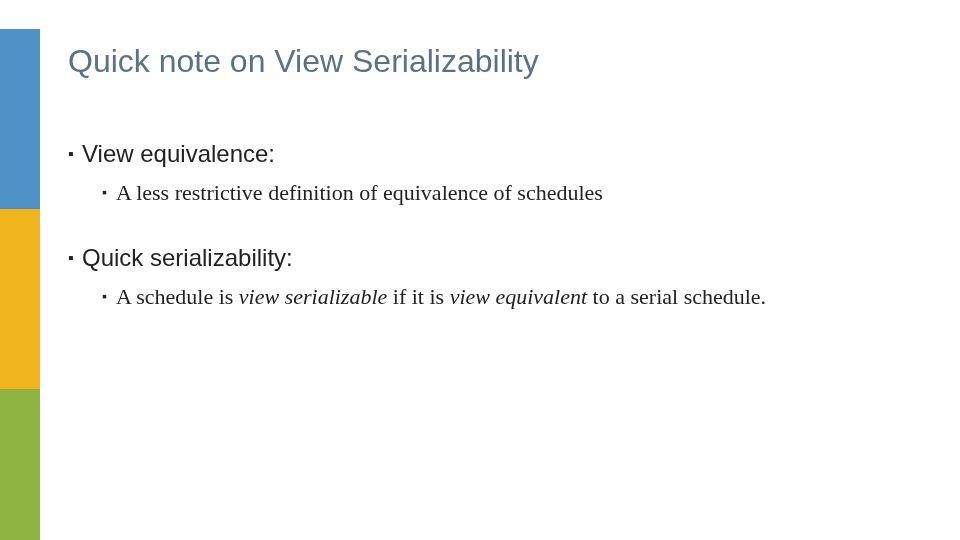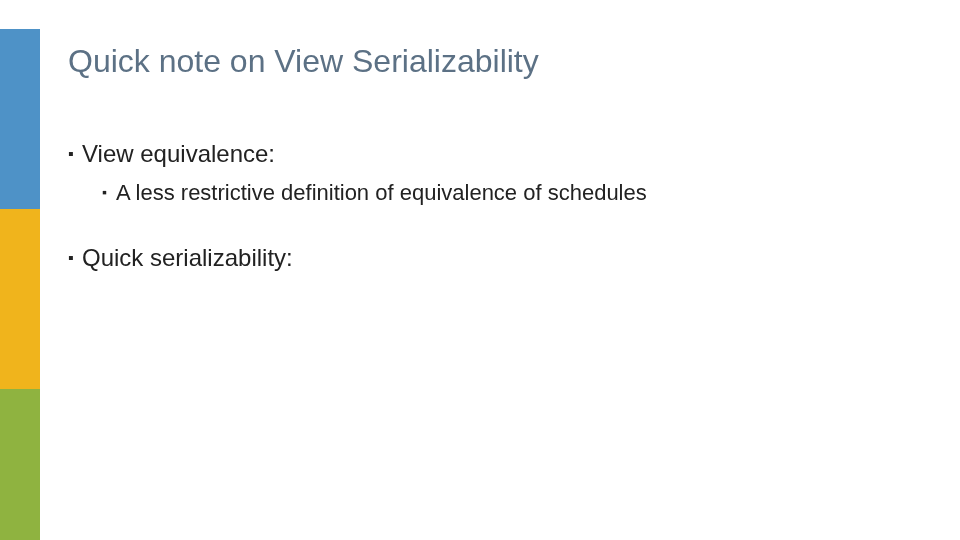--- a/index.html
+++ b/index.html
@@ -54,20 +54,21 @@
     width: 14px;
     vertical-align: top;
   }
   .l1 .text {
     display: inline;
   }
 
   .l2-group {
     margin: 4px 0 36px 34px;
     font-size: 22px;
+    font-family: Liberation Serif, serif;
   }
   .l2 {
     margin-bottom: 4px;
   }
   .l2 .bullet {
     display: inline-block;
     width: 14px;
     vertical-align: top;
   }
   .l2 .text {
@@ -104,16 +105,19 @@
     <div class="l2-group">
       <div class="l2">
         <span class="bullet"><span class="sq2">▪</span></span><span class="text">A less restrictive definition of equivalence of schedules</span>
       </div>
     </div>
 
     <div class="l1">
       <span class="bullet"><span class="sq">▪</span></span><span class="text">Quick serializability:</span>
     </div>
     <div class="l2-group" style="margin-bottom:0;">
+      <div class="l2">
+        <span class="bullet"><span class="sq2">▪</span></span><span class="text"><span>A schedule is </span><em class="vi">view serializable</em><span> if it is </span><em class="vi">view equivalent</em><span> to a serial schedule.</span></span>
+      </div>
     </div>
 
   </div>
 </div>
 
 </body></html>

